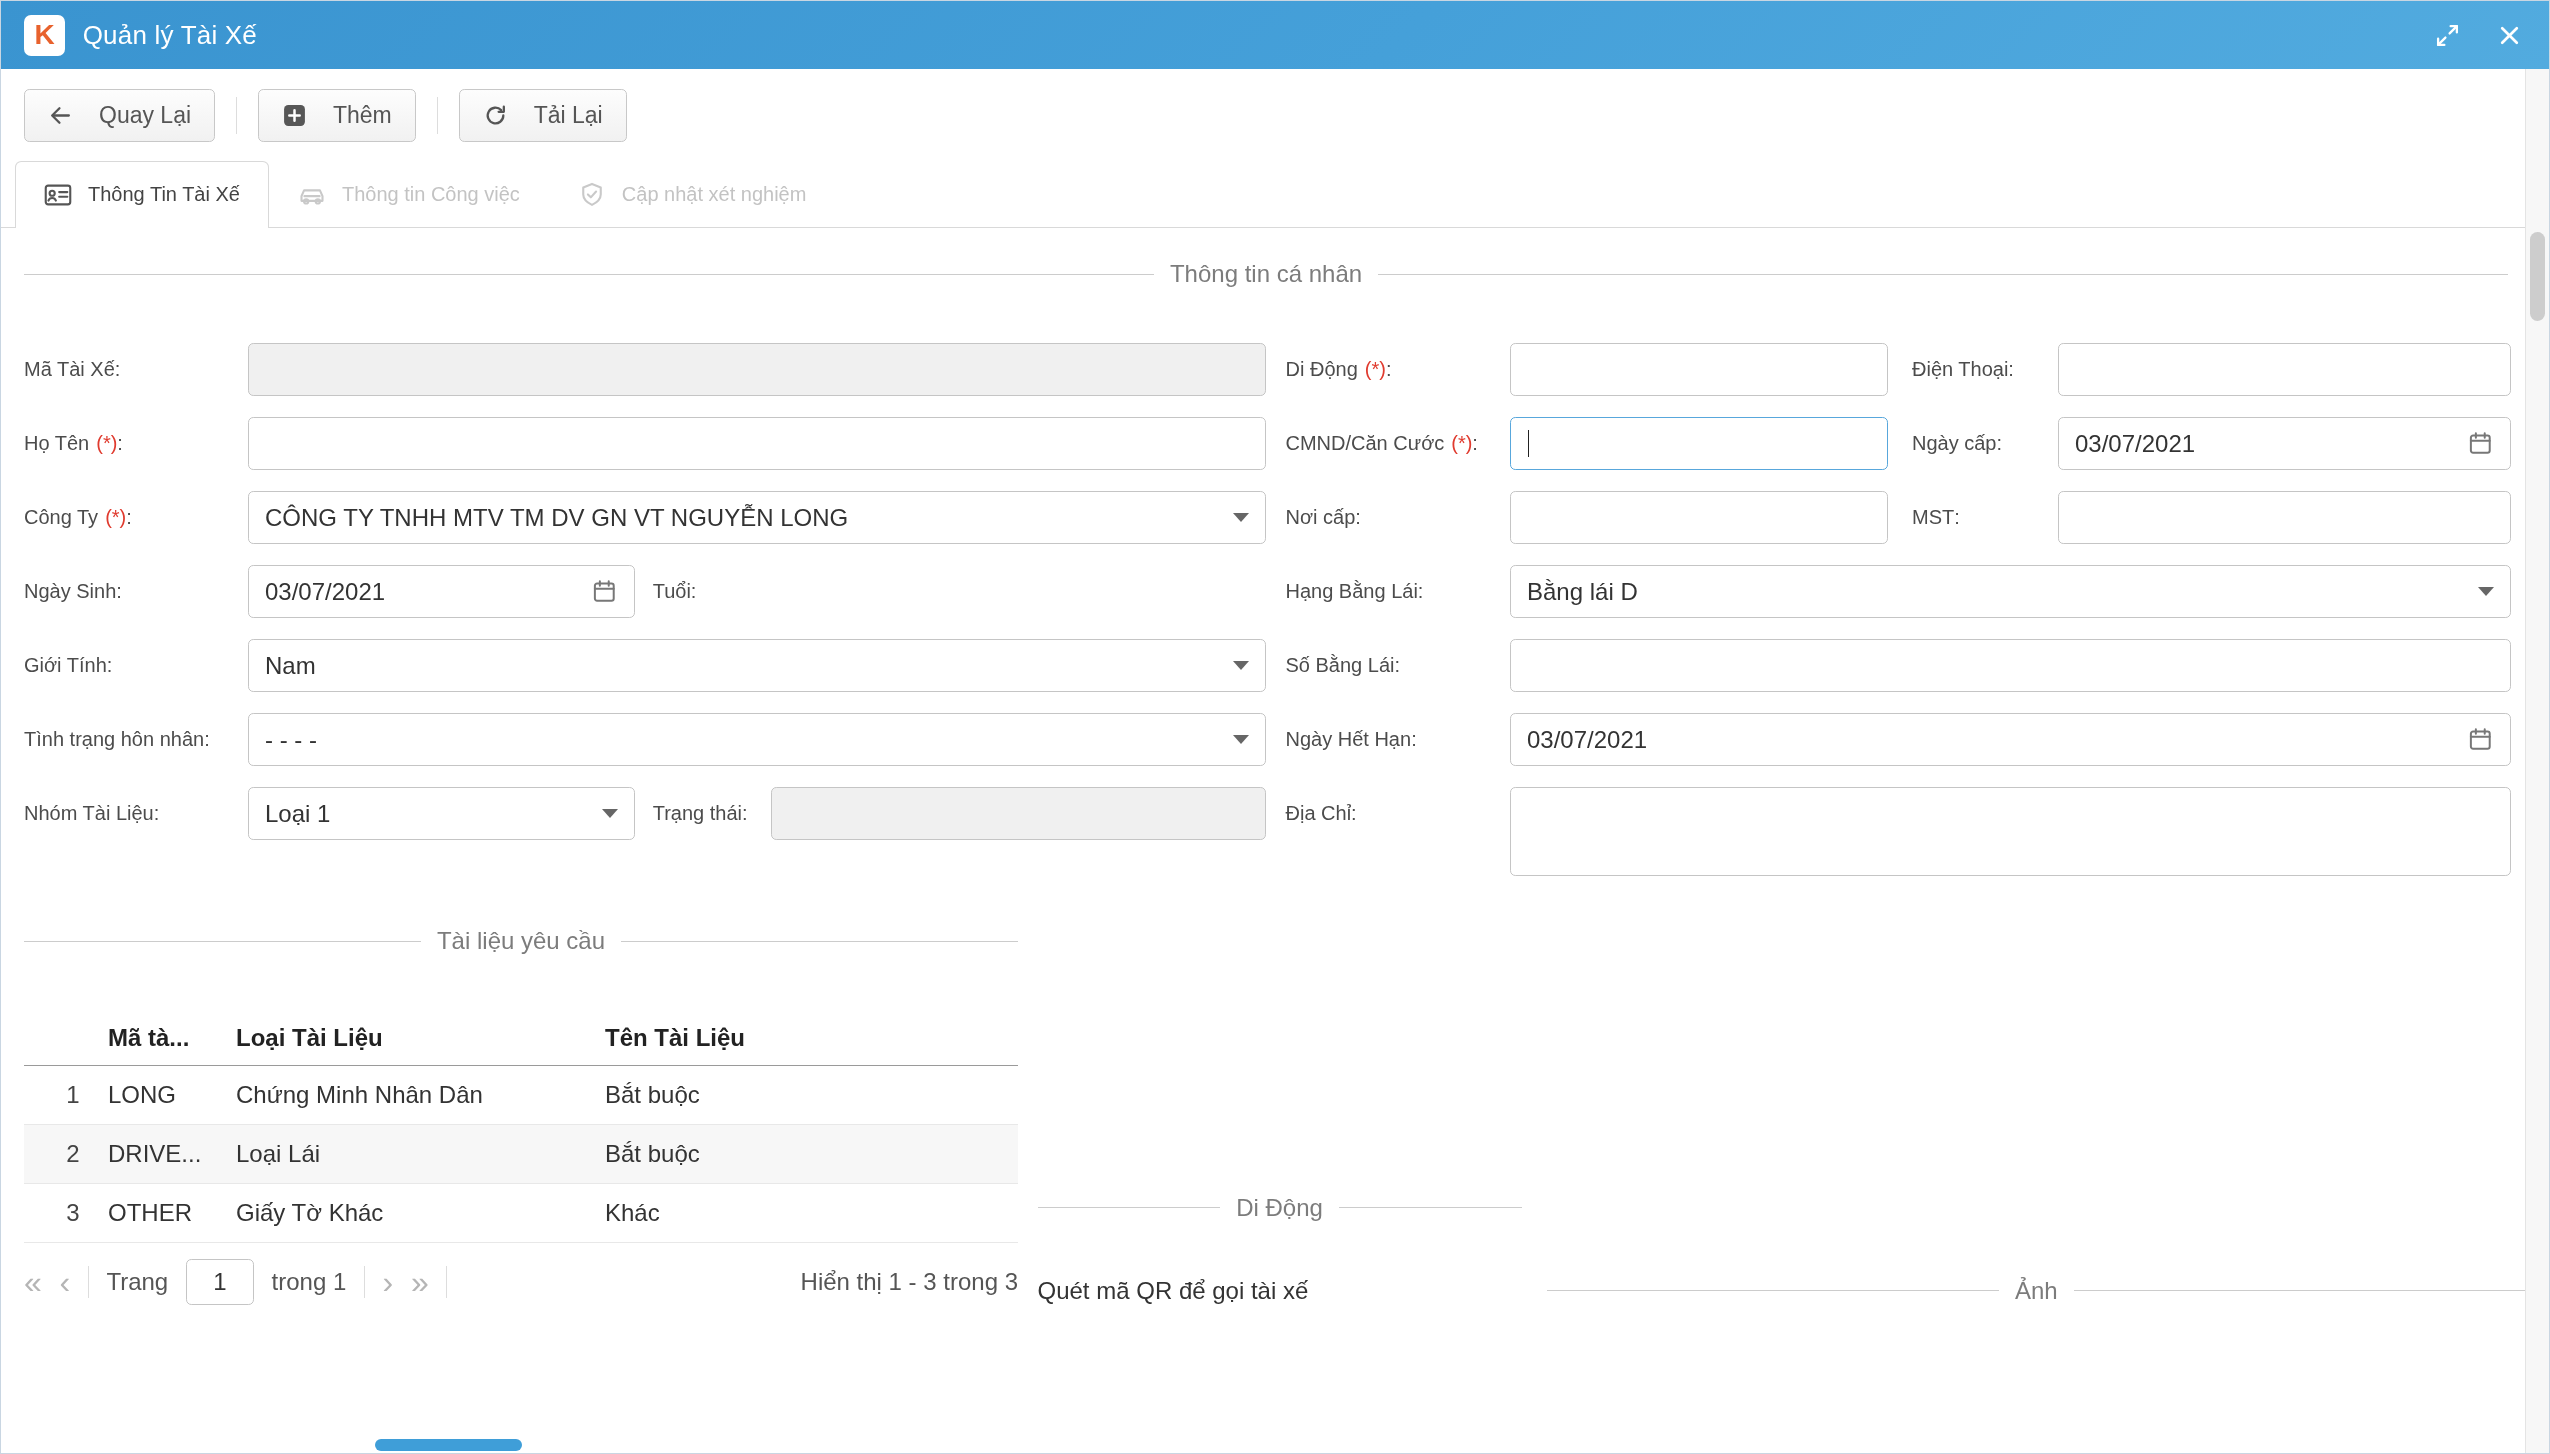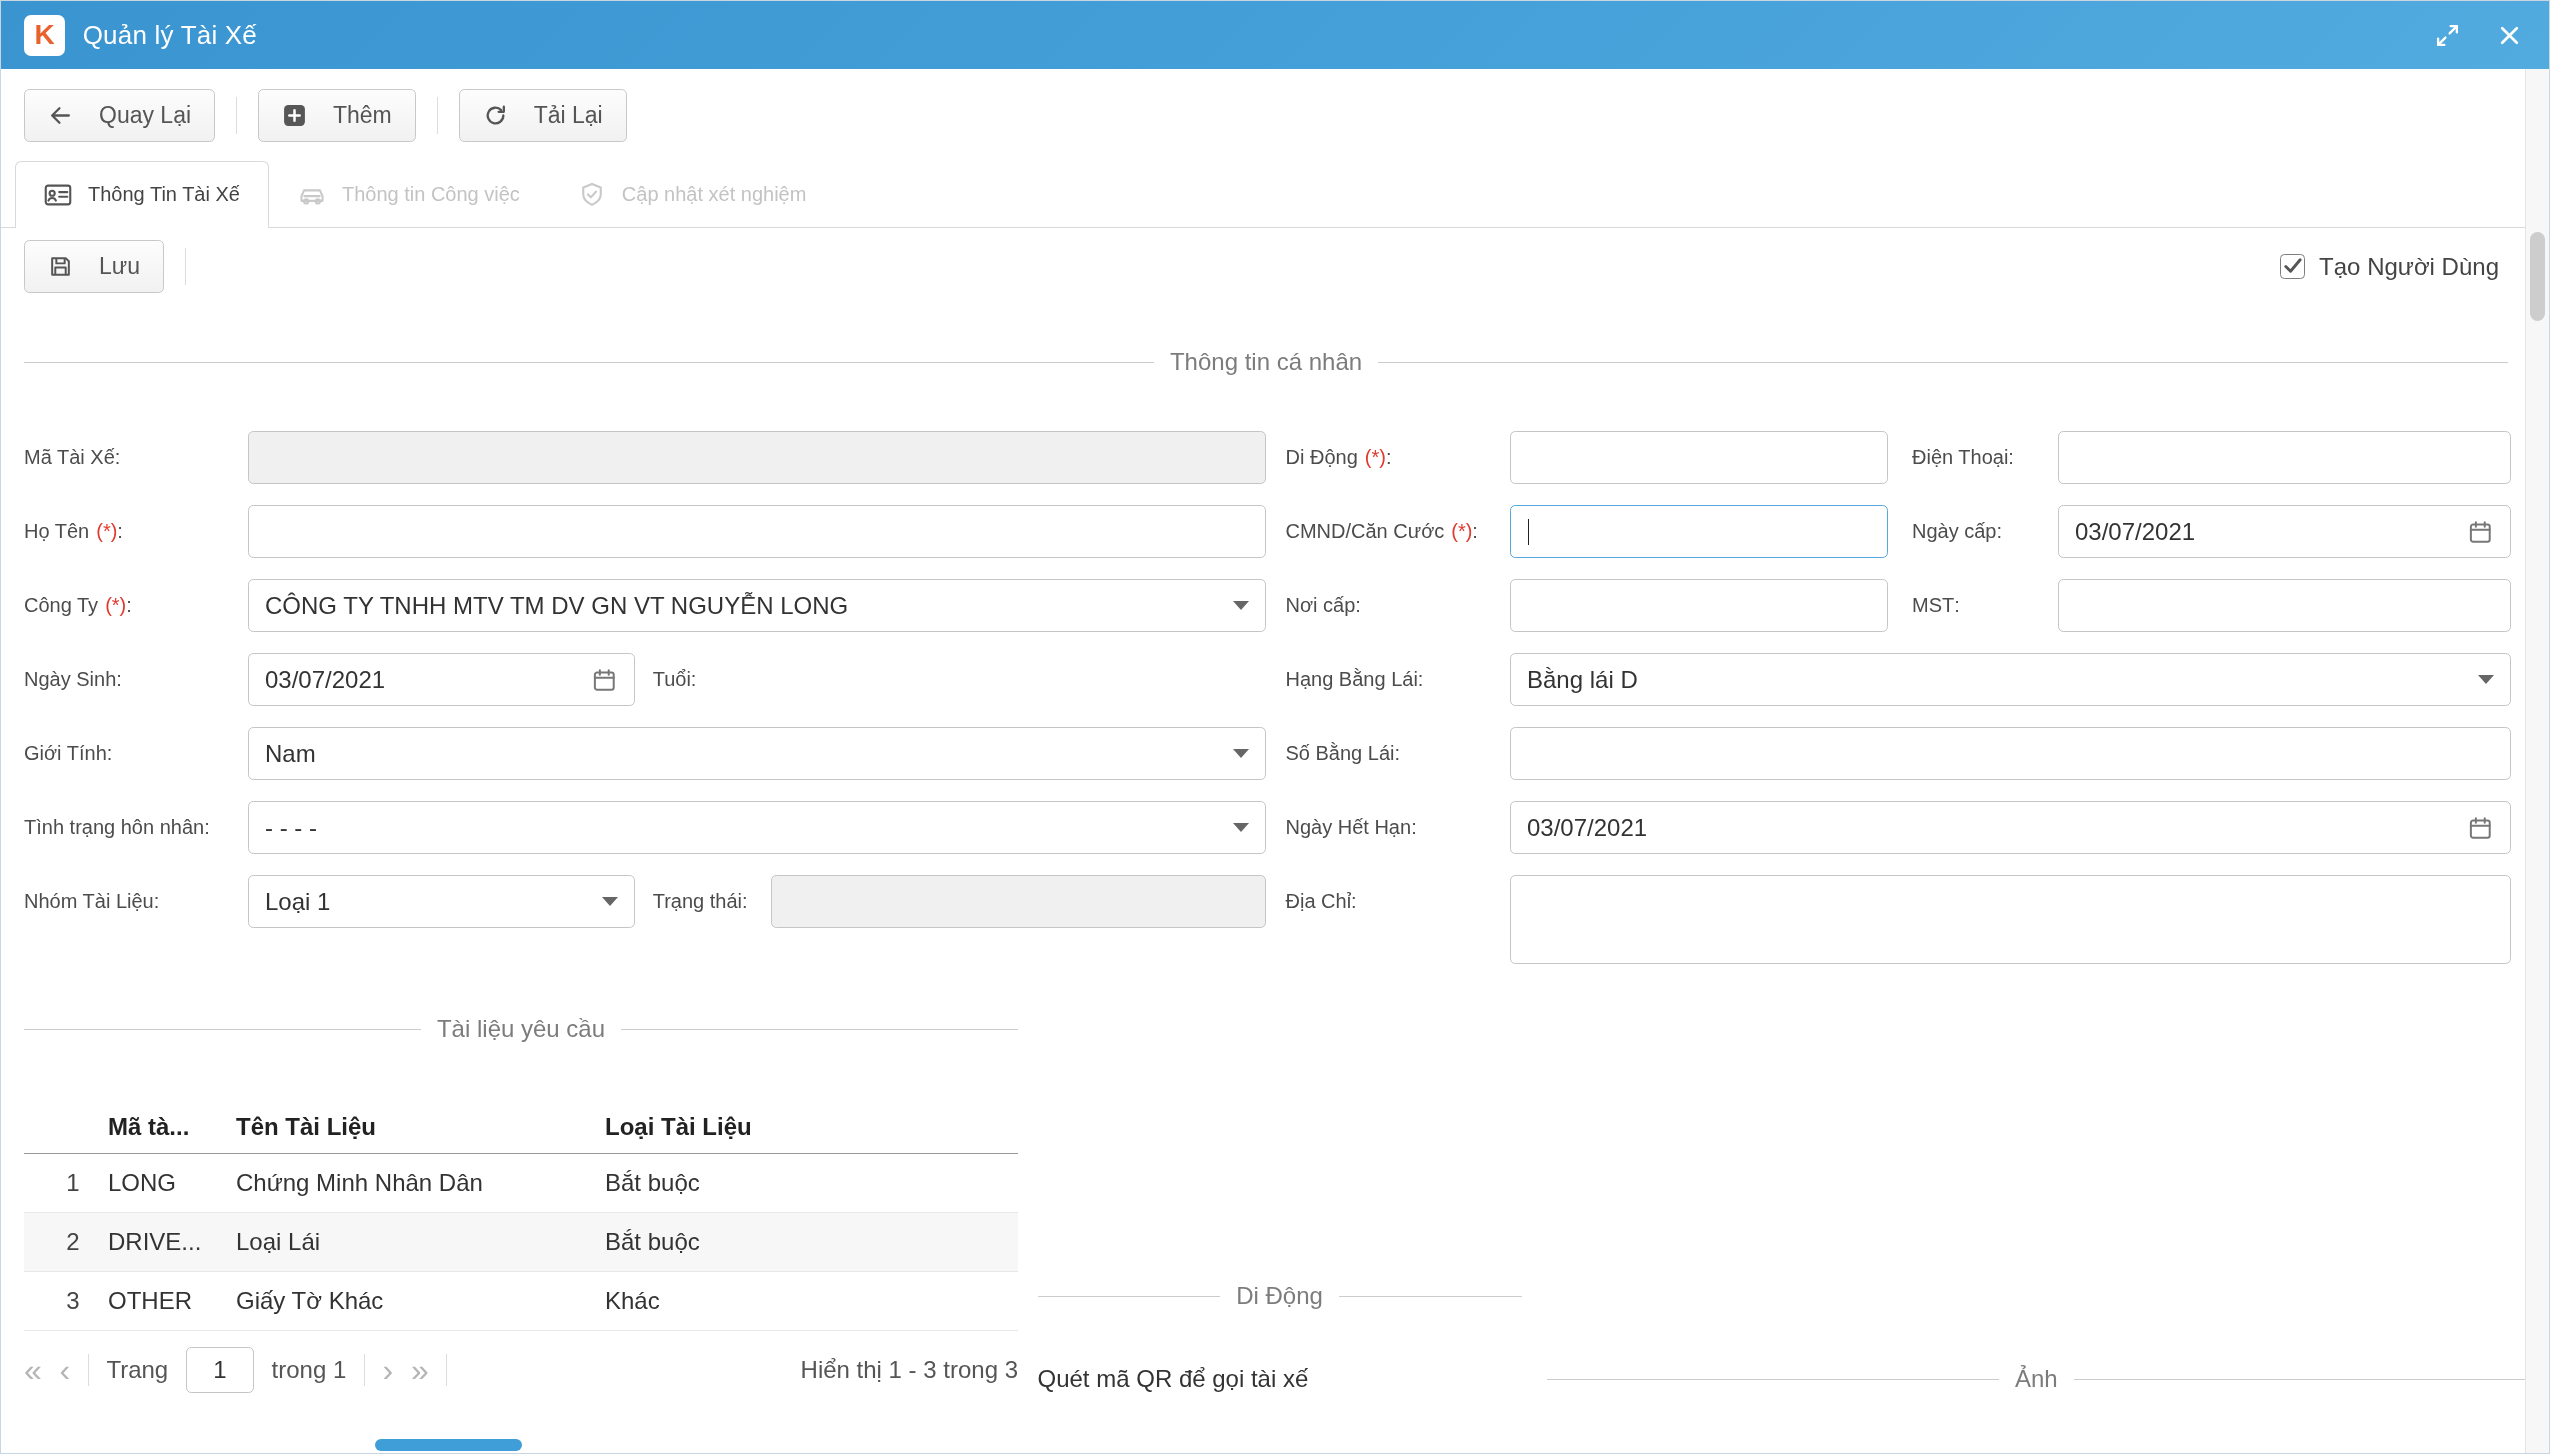--- a/index.html
+++ b/index.html
@@ -178,39 +178,20 @@
     </div>
     <div class="tab">
       <svg viewBox="0 0 24 24" fill="none" stroke="#c9c9c9" stroke-width="1.8" stroke-linecap="round" stroke-linejoin="round">
         <path d="M12 2.5 l7.5 3 v6 c0 4.5-3.2 6.8-7.5 9 c-4.3-2.2-7.5-4.5-7.5-9 v-6 z"></path>
         <path d="M8.5 11.5 l2.5 2.5 4.5-5"></path>
       </svg>
       <span>Cập nhật xét nghiệm</span>
     </div>
   </div>
 
-  <div class="savebar">
-    <button class="btn">
-      <svg viewBox="0 0 24 24" fill="none" stroke="#555" stroke-width="1.9" stroke-linejoin="round">
-        <path d="M4 4 h13 l3 3 v13 h-16 z"></path>
-        <path d="M8 4 v5 h8 v-5"></path>
-        <path d="M7 20 v-7 h10 v7"></path>
-      </svg>
-      <span>Lưu</span>
-    </button>
-    <div class="tsep"></div>
-    <div class="cb-wrap">
-      <span class="checkbox">
-        <svg viewBox="0 0 24 24" fill="none" stroke="#555" stroke-width="3" stroke-linecap="round" stroke-linejoin="round">
-          <path d="M5 13 l5 5 L20 6"></path>
-        </svg>
-      </span>
-      <span>Tạo Người Dùng</span>
-    </div>
-  </div>
 
   <div class="legend" style="margin:32px 41px 16px 23px">
     <div class="line"></div>
     <span>Thông tin cá nhân</span>
     <div class="line"></div>
   </div>
 
   <div class="grid">
 
     <div class="lbl" style="grid-row:1;grid-column:1">
@@ -403,22 +384,22 @@
       <div class="legend">
         <div class="line"></div>
         <span>Tài liệu yêu cầu</span>
         <div class="line"></div>
       </div>
 
       <div class="dtable">
         <div class="thead">
           <div class="th"></div>
           <div class="th">Mã tà...</div>
+          <div class="th">Loại Tài Liệu</div>
           <div class="th">Tên Tài Liệu</div>
-          <div class="th">Loại Tài Liệu</div>
         </div>
         <div class="trow">
           <div class="td num">1</div>
           <div class="td">LONG</div>
           <div class="td">Chứng Minh Nhân Dân</div>
           <div class="td">Bắt buộc</div>
         </div>
         <div class="trow alt">
           <div class="td num">2</div>
           <div class="td">DRIVE...</div>

